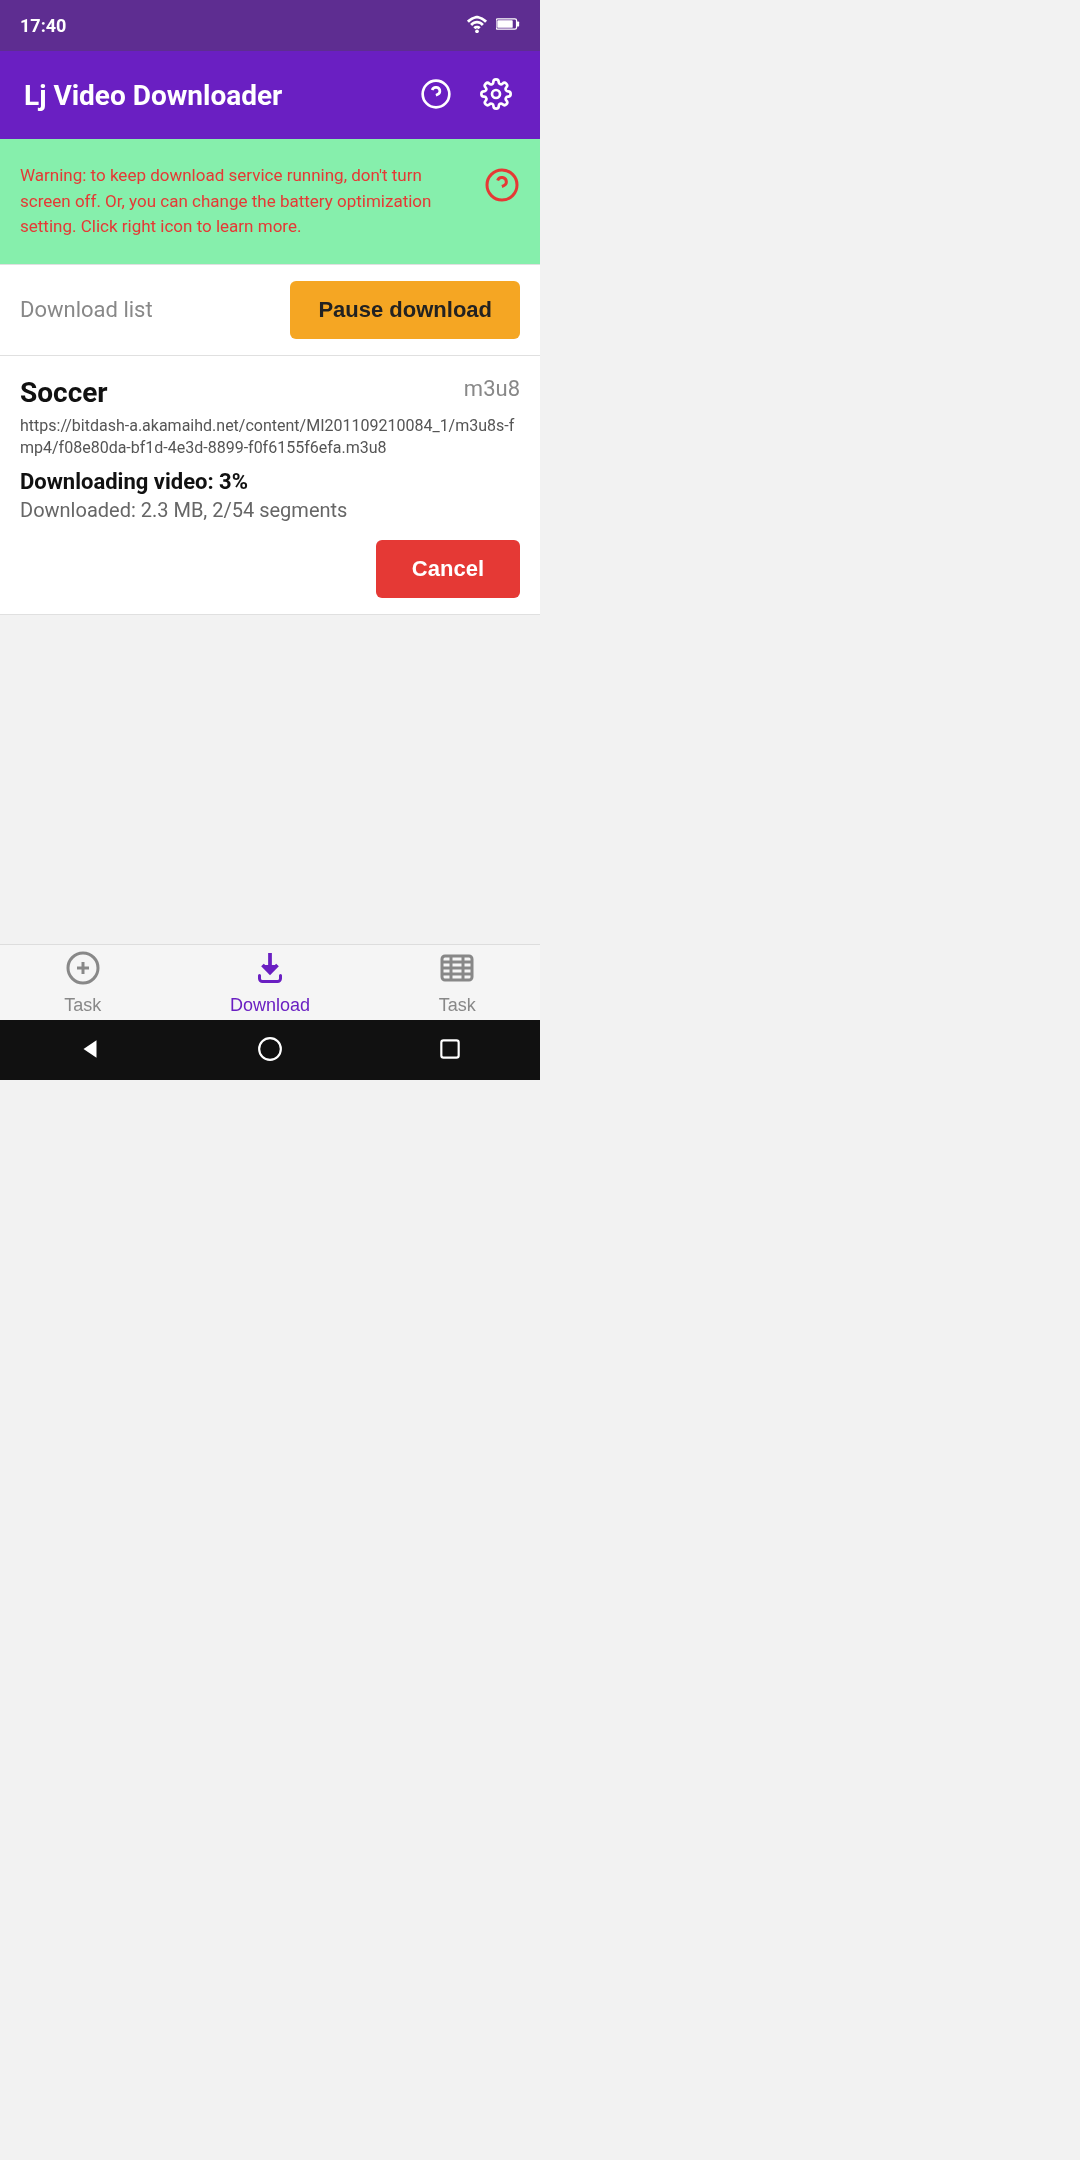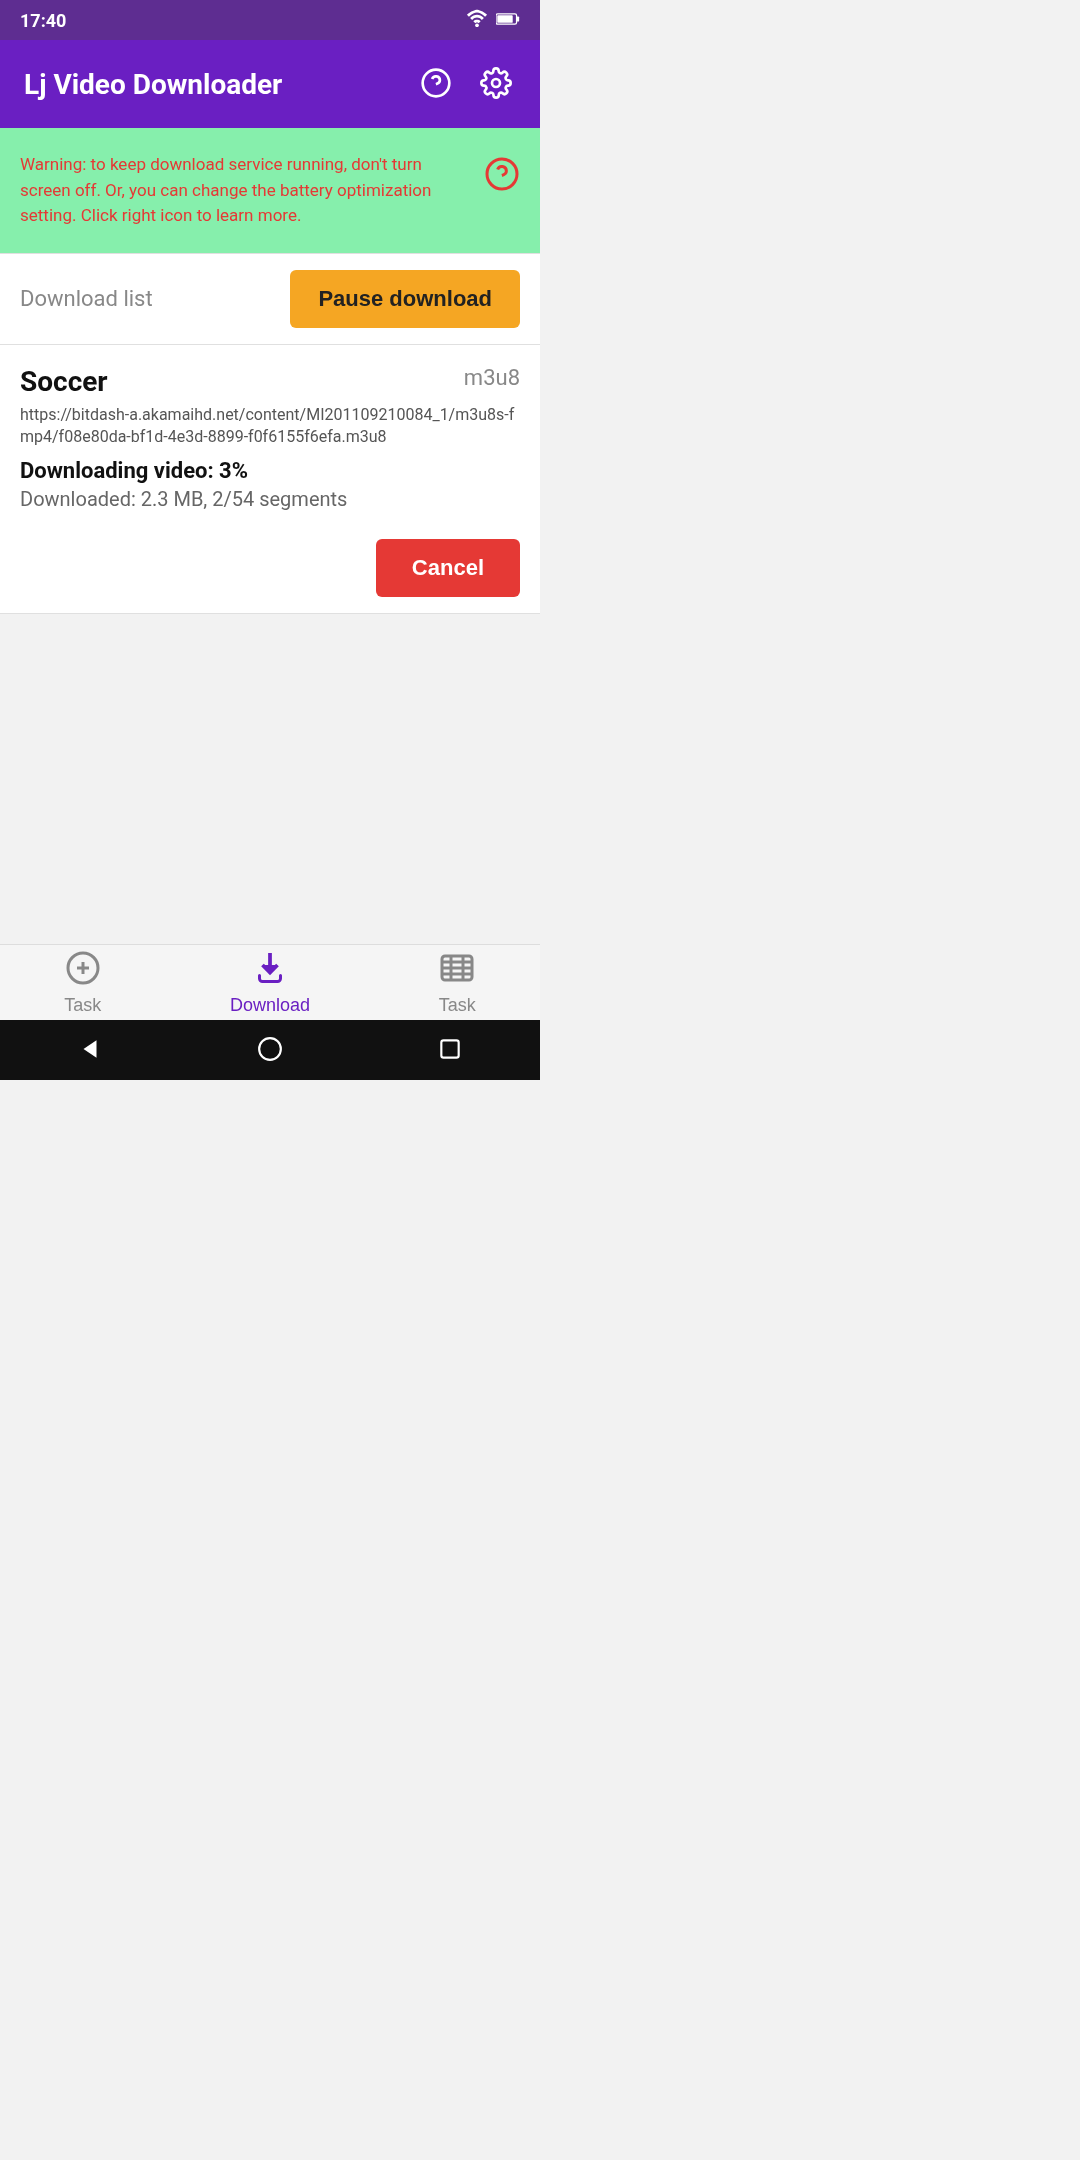--- a/index.html
+++ b/index.html
@@ -10,21 +10,21 @@
       height: 1080px;
       font-family: 'Roboto', Arial, sans-serif;
       background: #f2f2f2;
       overflow: hidden;
       position: relative;
     }
 
     
     .status-bar {
       background: #5e2d91;
-      height: 40px;
+      height: 51px;
       display: flex;
       align-items: center;
       justify-content: space-between;
       padding: 0 20px;
       color: white;
     }
     .status-time {
       font-size: 18px;
       font-weight: bold;
     }
@@ -138,21 +138,21 @@
     }
     .item-progress {
       font-size: 22px;
       font-weight: bold;
       color: #111;
       margin-bottom: 4px;
     }
     .item-downloaded {
       font-size: 20px;
       color: #666;
-      margin-bottom: 28px;
+      margin-bottom: 18px;
     }
     .cancel-btn {
       background: #e53935;
       border: none;
       border-radius: 6px;
       padding: 16px 36px;
       font-size: 22px;
       font-weight: bold;
       color: white;
       cursor: pointer;

